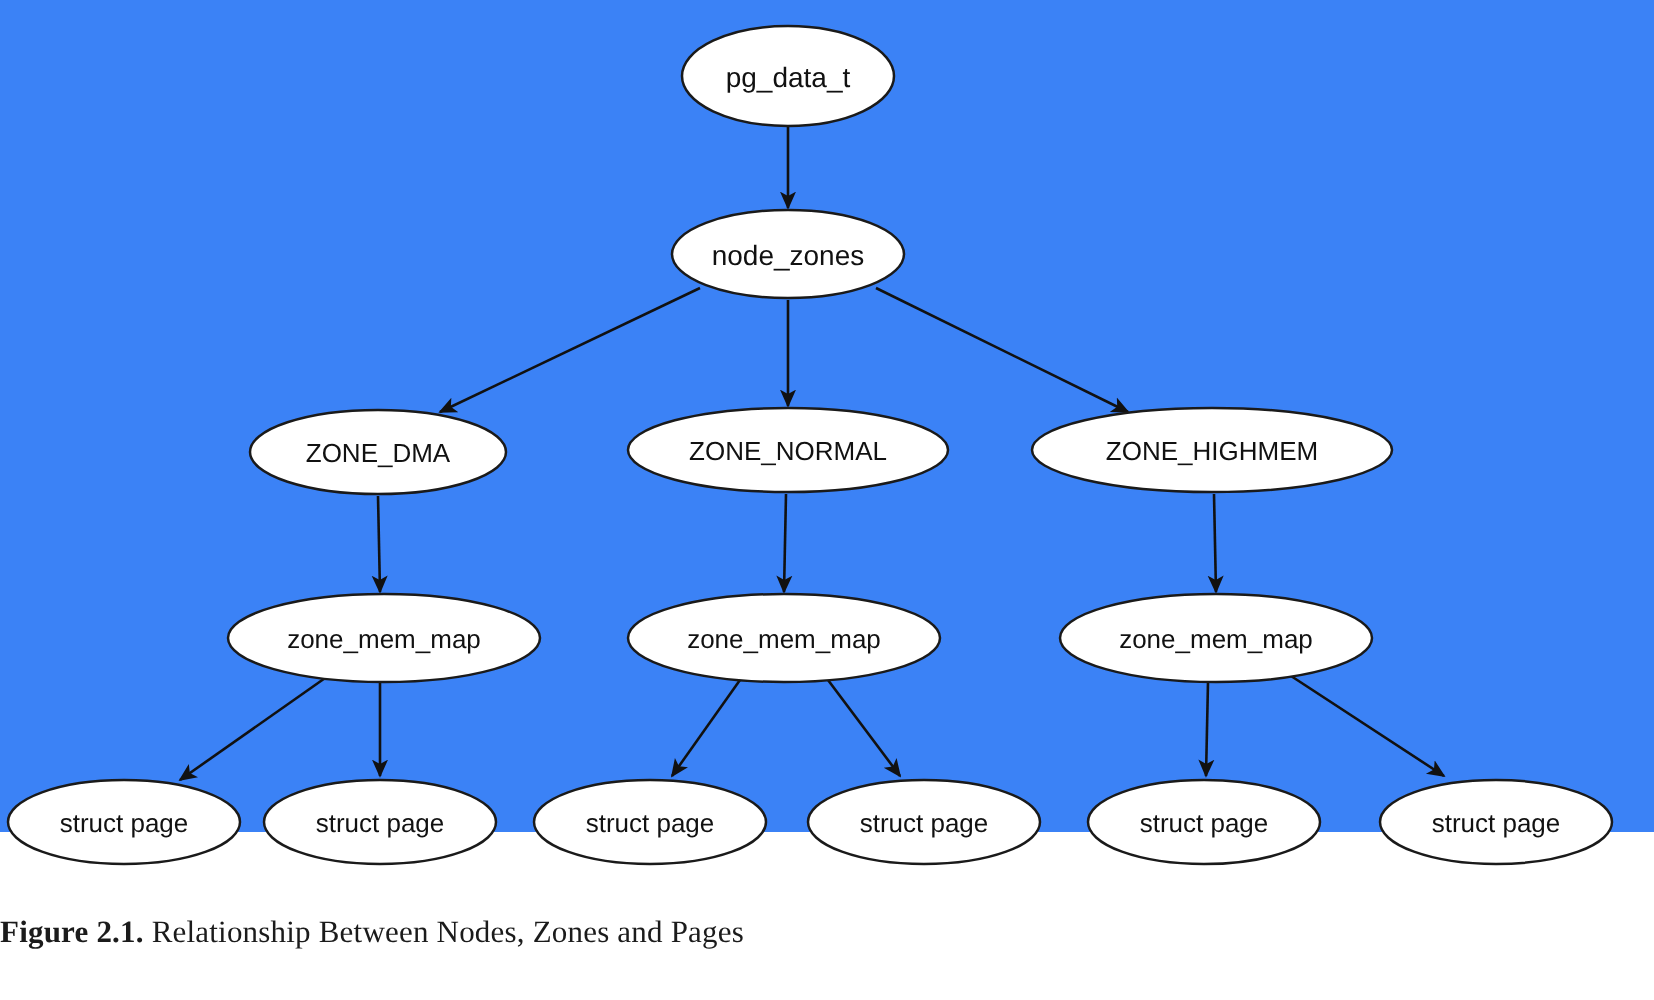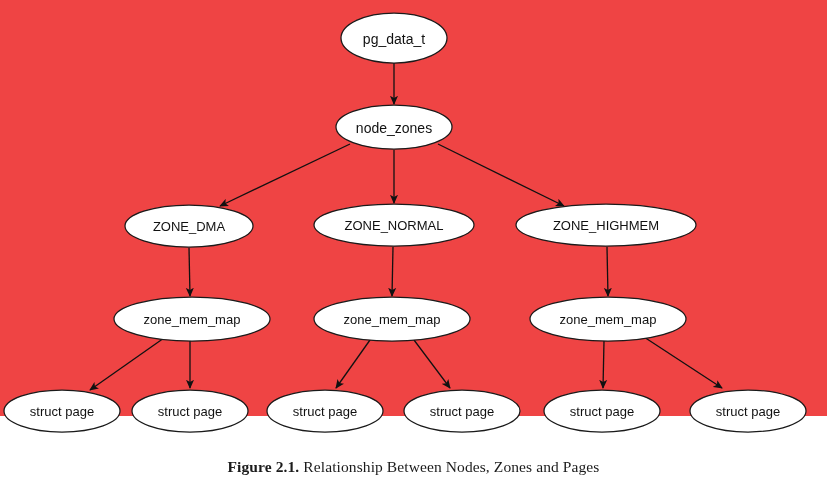--- a/index.html
+++ b/index.html
@@ -12,21 +12,21 @@
     width: 827px;
     height: 500px;
     font-family: "Liberation Sans", sans-serif;
     overflow: hidden;
     position: relative;
   }
   #figure-root {
     position: relative;
     width: 827px;
     height: 416px;
-    background: #ef4444;
+    background: #3b82f6;
   }
   #diagram-svg {
     position: absolute;
     left: 0;
     top: 0;
     width: 827px;
     height: 452px;
     display: block;
   }
   .node-ellipse {
@@ -47,21 +47,20 @@
   }
   .edge-head {
     fill: #111111;
     stroke: none;
   }
   .caption {
     position: absolute;
     left: 0;
     top: 458px;
     width: 827px;
-    text-align: center;
     font-family: "Liberation Serif", serif;
     font-size: 15.5px;
     color: #1b1b1b;
     letter-spacing: 0.1px;
     white-space: nowrap;
   }
   .caption-label {
     font-weight: bold;
   }
   .caption-text {

